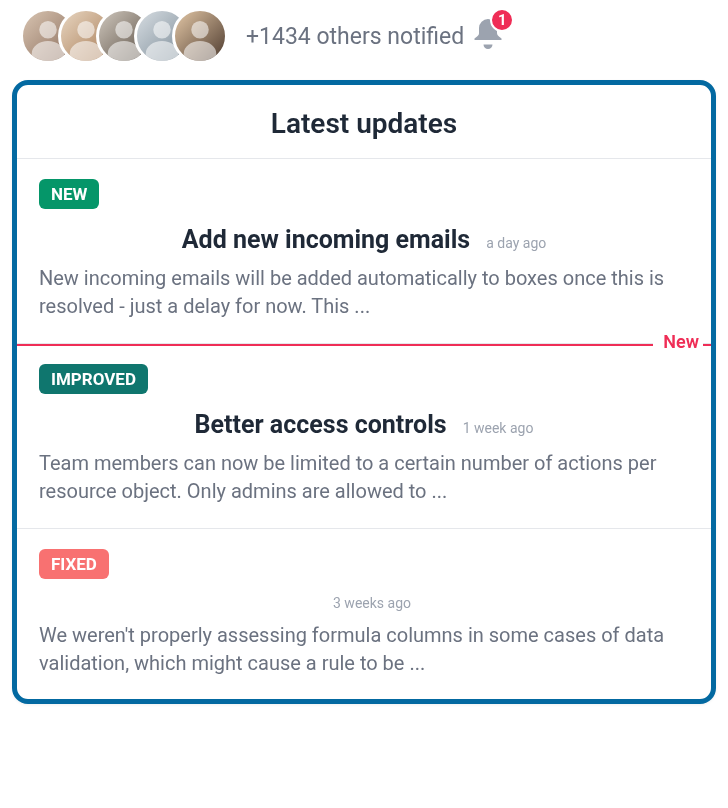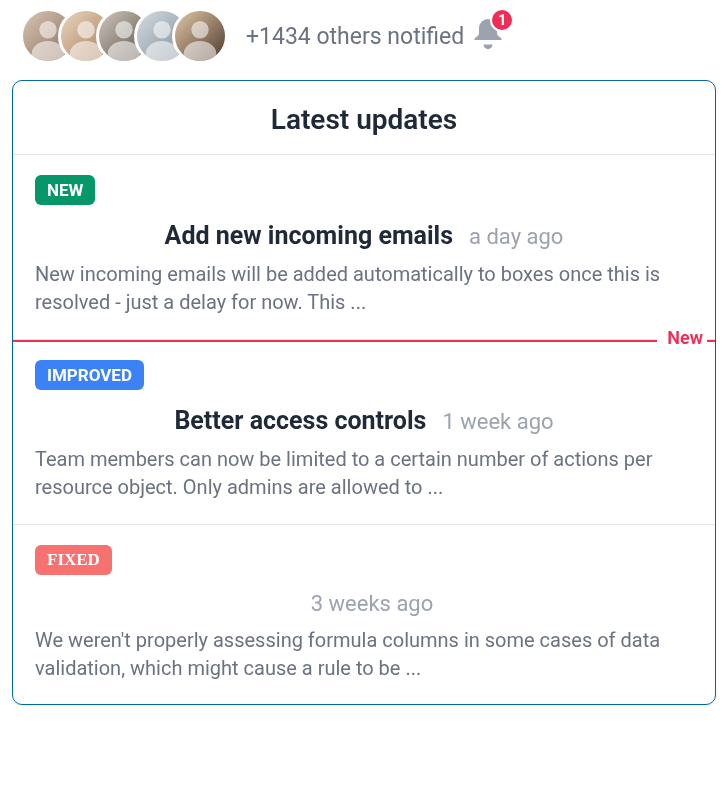--- a/index.html
+++ b/index.html
@@ -66,22 +66,22 @@
     font-size: 15px;
     font-weight: 700;
     display: flex;
     align-items: center;
     justify-content: center;
     border: 2px solid #fff;
   }
 
   
   .card {
-    border: 1px solid #0369a1;
-    border-radius: 10px;
+    border: 5px solid #0369a1;
+    border-radius: 16px;
     box-shadow: 0 1px 3px rgba(0,0,0,0.06);
     overflow: hidden;
     background: #fff;
   }
   .card-header {
     text-align: center;
     padding: 22px 0 18px;
     border-bottom: 1px solid #e5e7eb;
   }
   .card-title {
@@ -100,36 +100,36 @@
   .tag {
     display: inline-block;
     padding: 5px 12px;
     border-radius: 6px;
     font-size: 17px;
     font-weight: 700;
     color: #fff;
     margin-bottom: 16px;
   }
   .tag.new { background: #059669; }
-  .tag.improved { background: #3b82f6; }
-  .tag.fixed { background: #f87171; font-family: Liberation Serif, serif; }
+  .tag.improved { background: #0f766e; }
+  .tag.fixed { background: #f87171; }
 
   .entry-row {
     display: flex;
     align-items: baseline;
     justify-content: center;
     margin-bottom: 10px;
   }
   .entry-title {
     font-size: 25px;
     font-weight: 700;
     color: #1f2937;
   }
   .entry-time {
-    font-size: 22px;
+    font-size: 14px;
     color: #9ca3af;
     white-space: nowrap;
     margin-left: 16px;
   }
   .entry-body {
     font-size: 20px;
     line-height: 1.42;
     color: #6b7280;
   }
 

